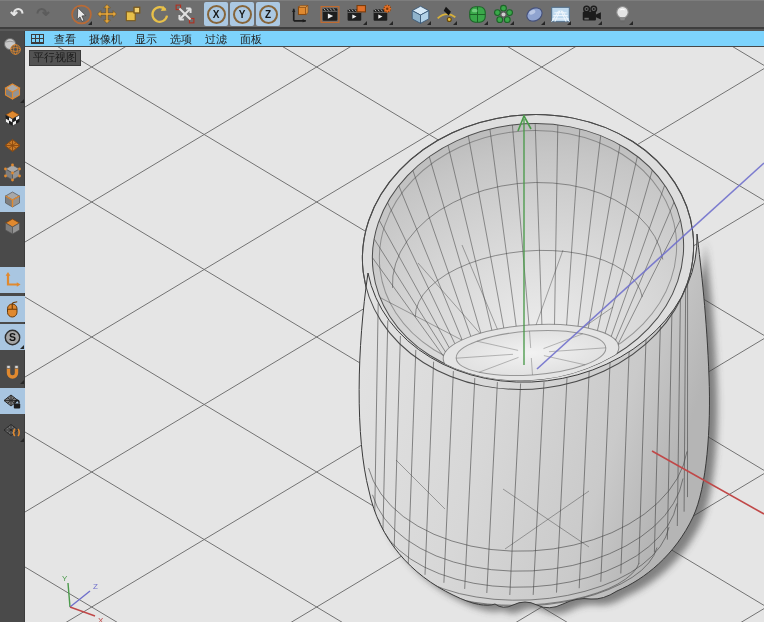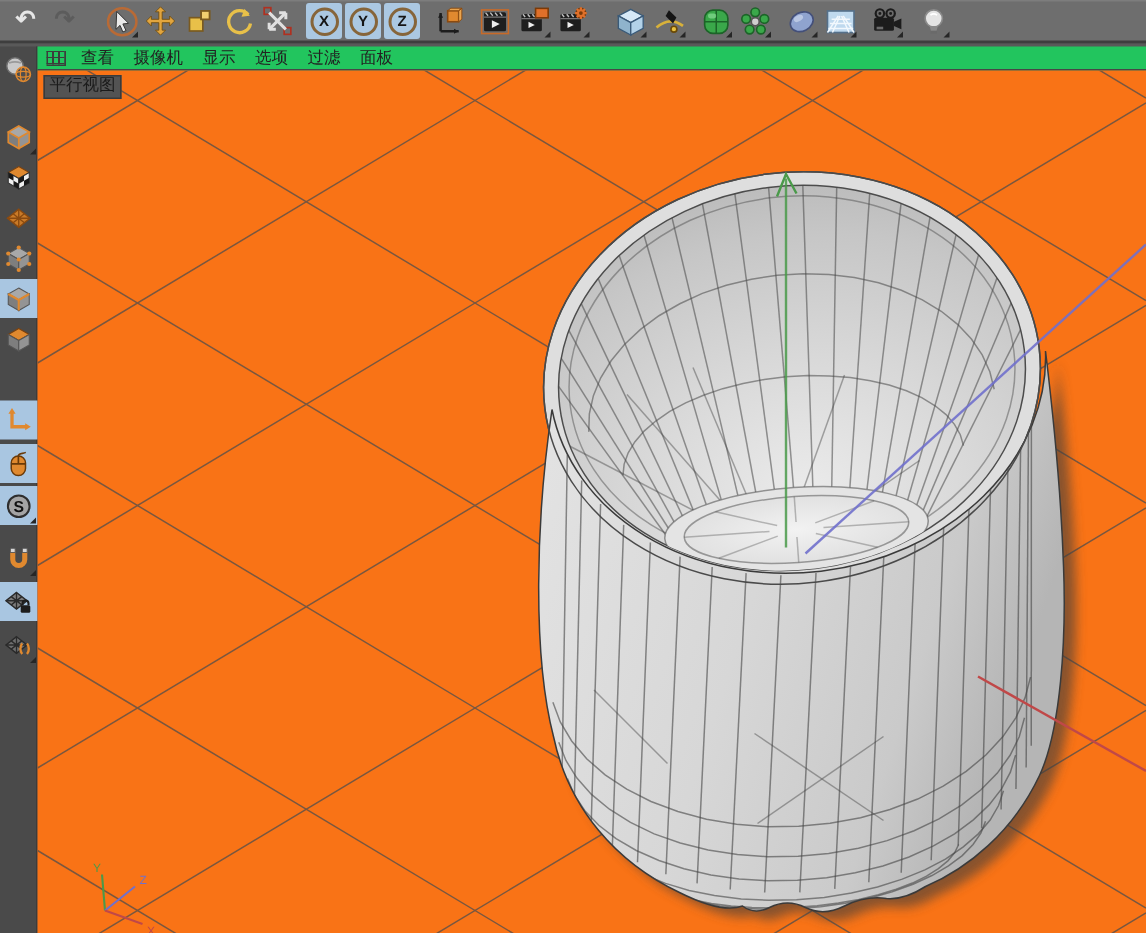--- a/index.html
+++ b/index.html
@@ -25,29 +25,29 @@
 
   
   .sidebar{position:absolute;left:0;top:31px;width:25px;height:591px;background:#4a4a4a;
     border-right:1px solid #3c3c3c;box-sizing:border-box;}
   .sb-btn{position:absolute;left:0;width:25px;height:26px;display:flex;align-items:center;justify-content:center;
     background:transparent;border:none;padding:0;cursor:pointer;}
   .sb-btn.sel{background:#a9c6e1;}
 
   
   .main{position:absolute;left:25px;top:31px;width:739px;height:591px;display:flex;flex-direction:column;}
-  .vmenu{height:15px;background:#22c55e;border-bottom:1px solid #474747;display:flex;align-items:center;
+  .vmenu{height:15px;background:#7dd3fc;border-bottom:1px solid #474747;display:flex;align-items:center;
     padding-left:6px;flex:0 0 auto;}
   .vmenu .gridicon{width:12px;height:9px;margin-right:10px;
     background-image:repeating-linear-gradient(0deg,#3c3c3c 0 1px,transparent 1px 4px),
                      repeating-linear-gradient(90deg,#3c3c3c 0 1px,transparent 1px 4px);
     border-right:1px solid #3c3c3c;border-bottom:1px solid #3c3c3c;}
   .vmenu .mitem{font-size:11px;color:#222;margin-right:13px;cursor:pointer;line-height:14px;}
 
-  .viewport{position:relative;flex:1;background:#f97316;overflow:hidden;}
+  .viewport{position:relative;flex:1;background:#e5e5e5;overflow:hidden;}
   .viewlabel{position:absolute;left:4px;top:3px;z-index:5;background:#535353;border:1px solid #3a3a3a;
     color:#1b1b1b;font-size:11px;padding:0px 3px 1px 3px;line-height:13px;}
   #scene{position:absolute;left:0;top:0;}
 </style>
 </head>
 <body>
 
 <div class="stage">
 
   <div class="toolbar">

